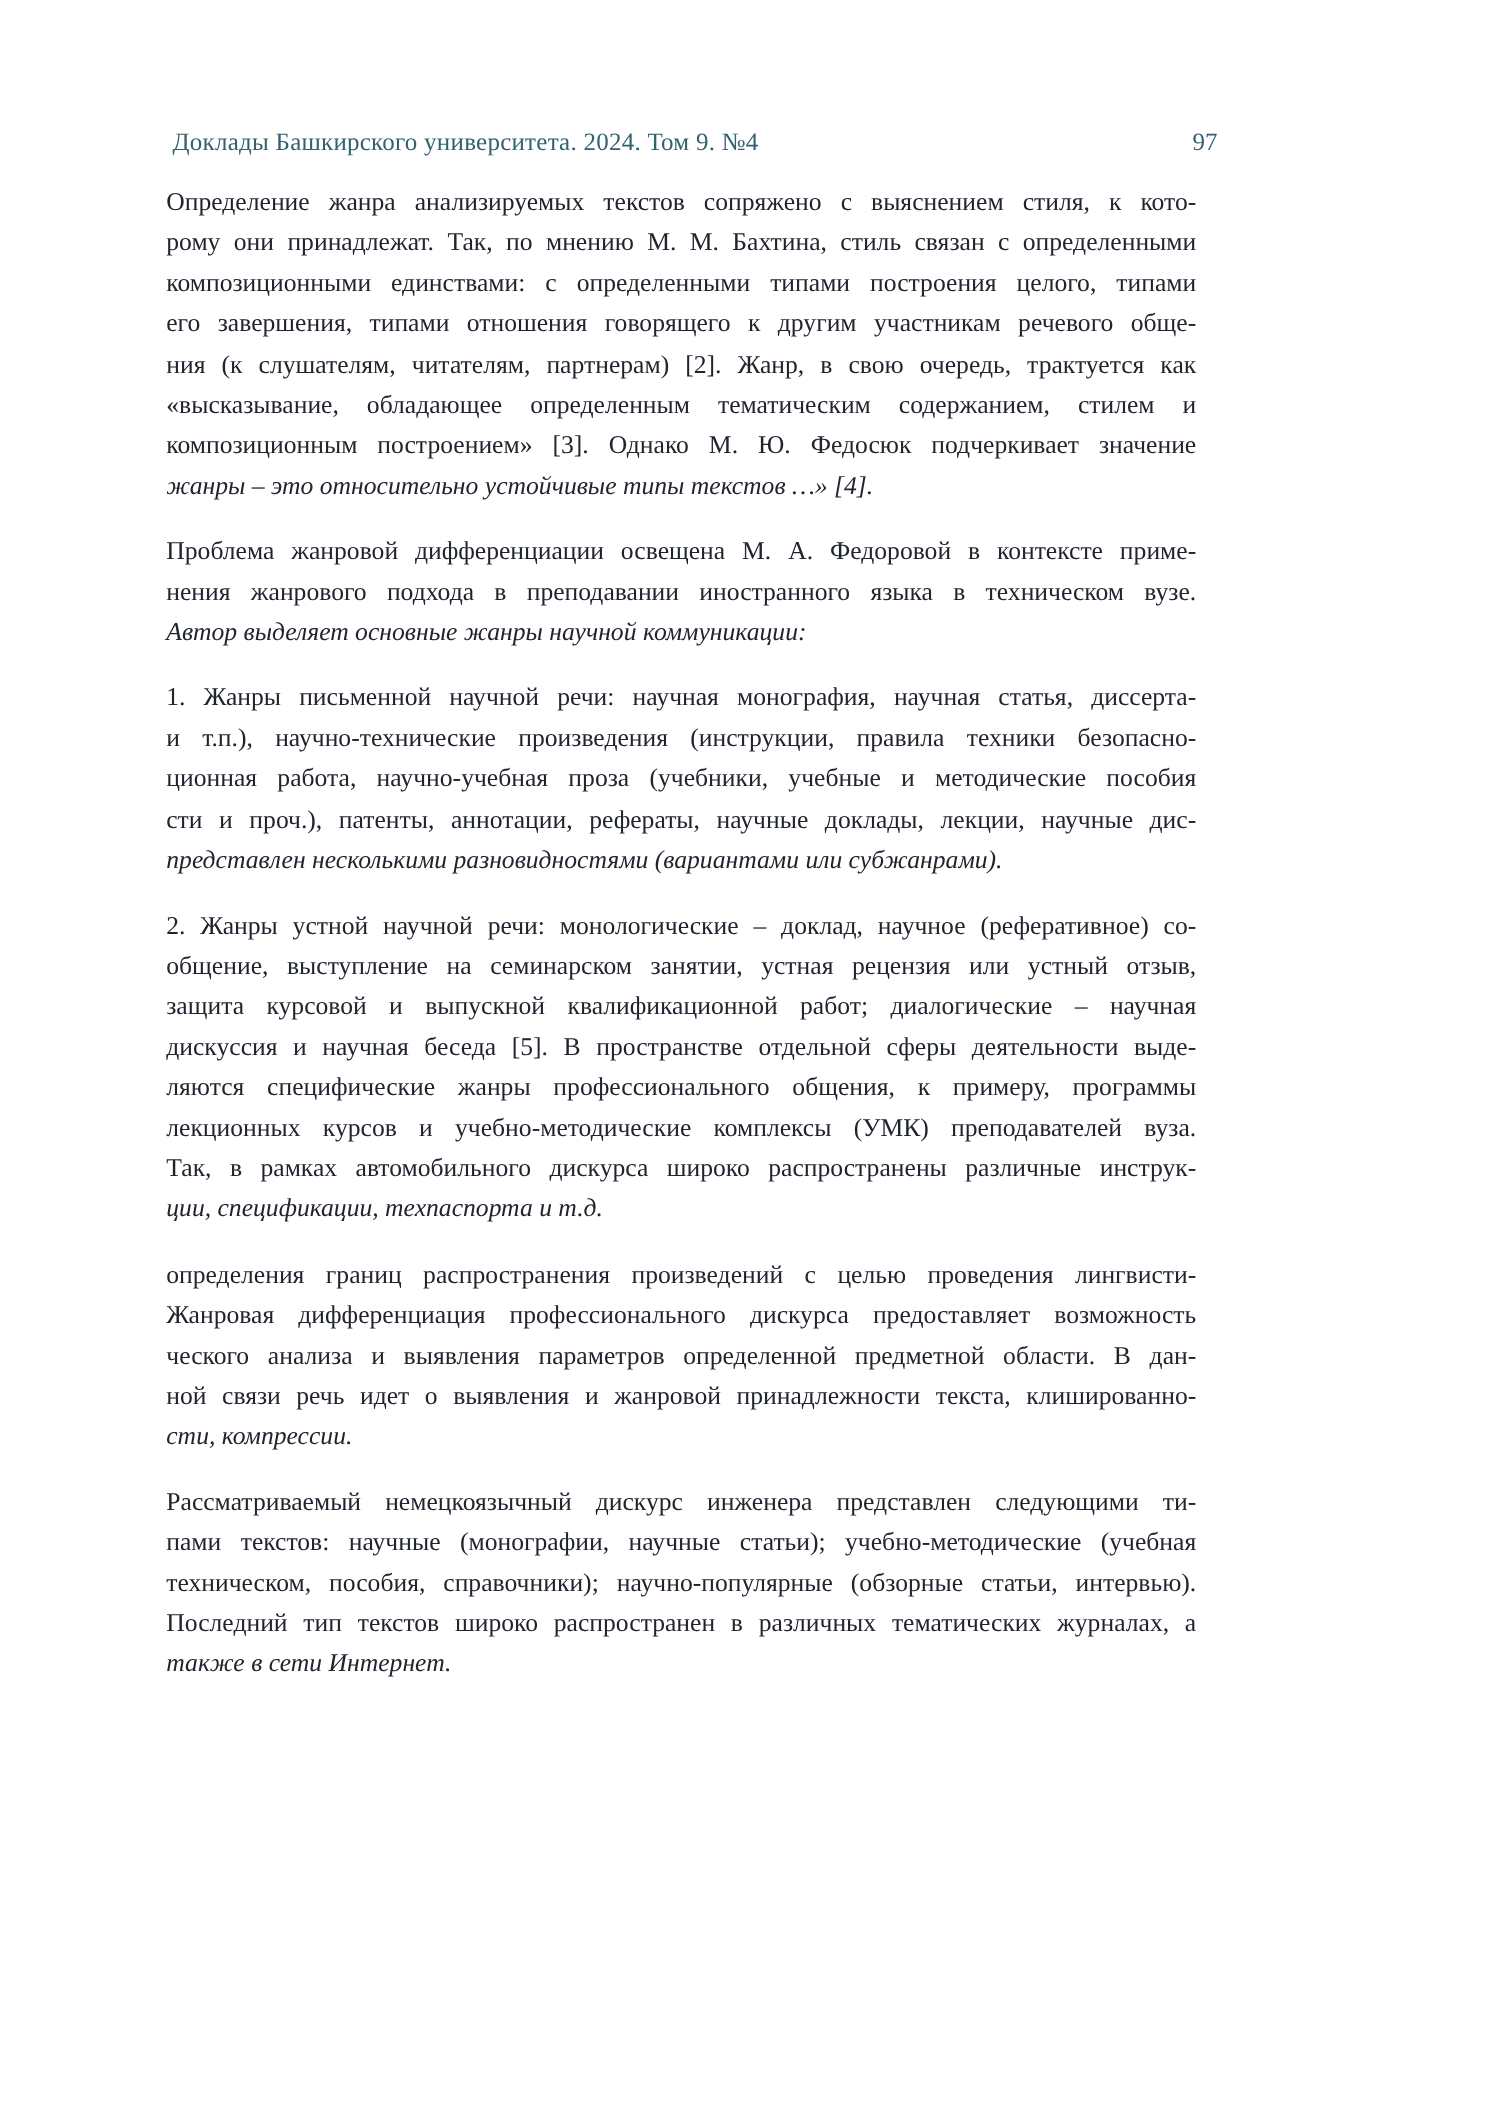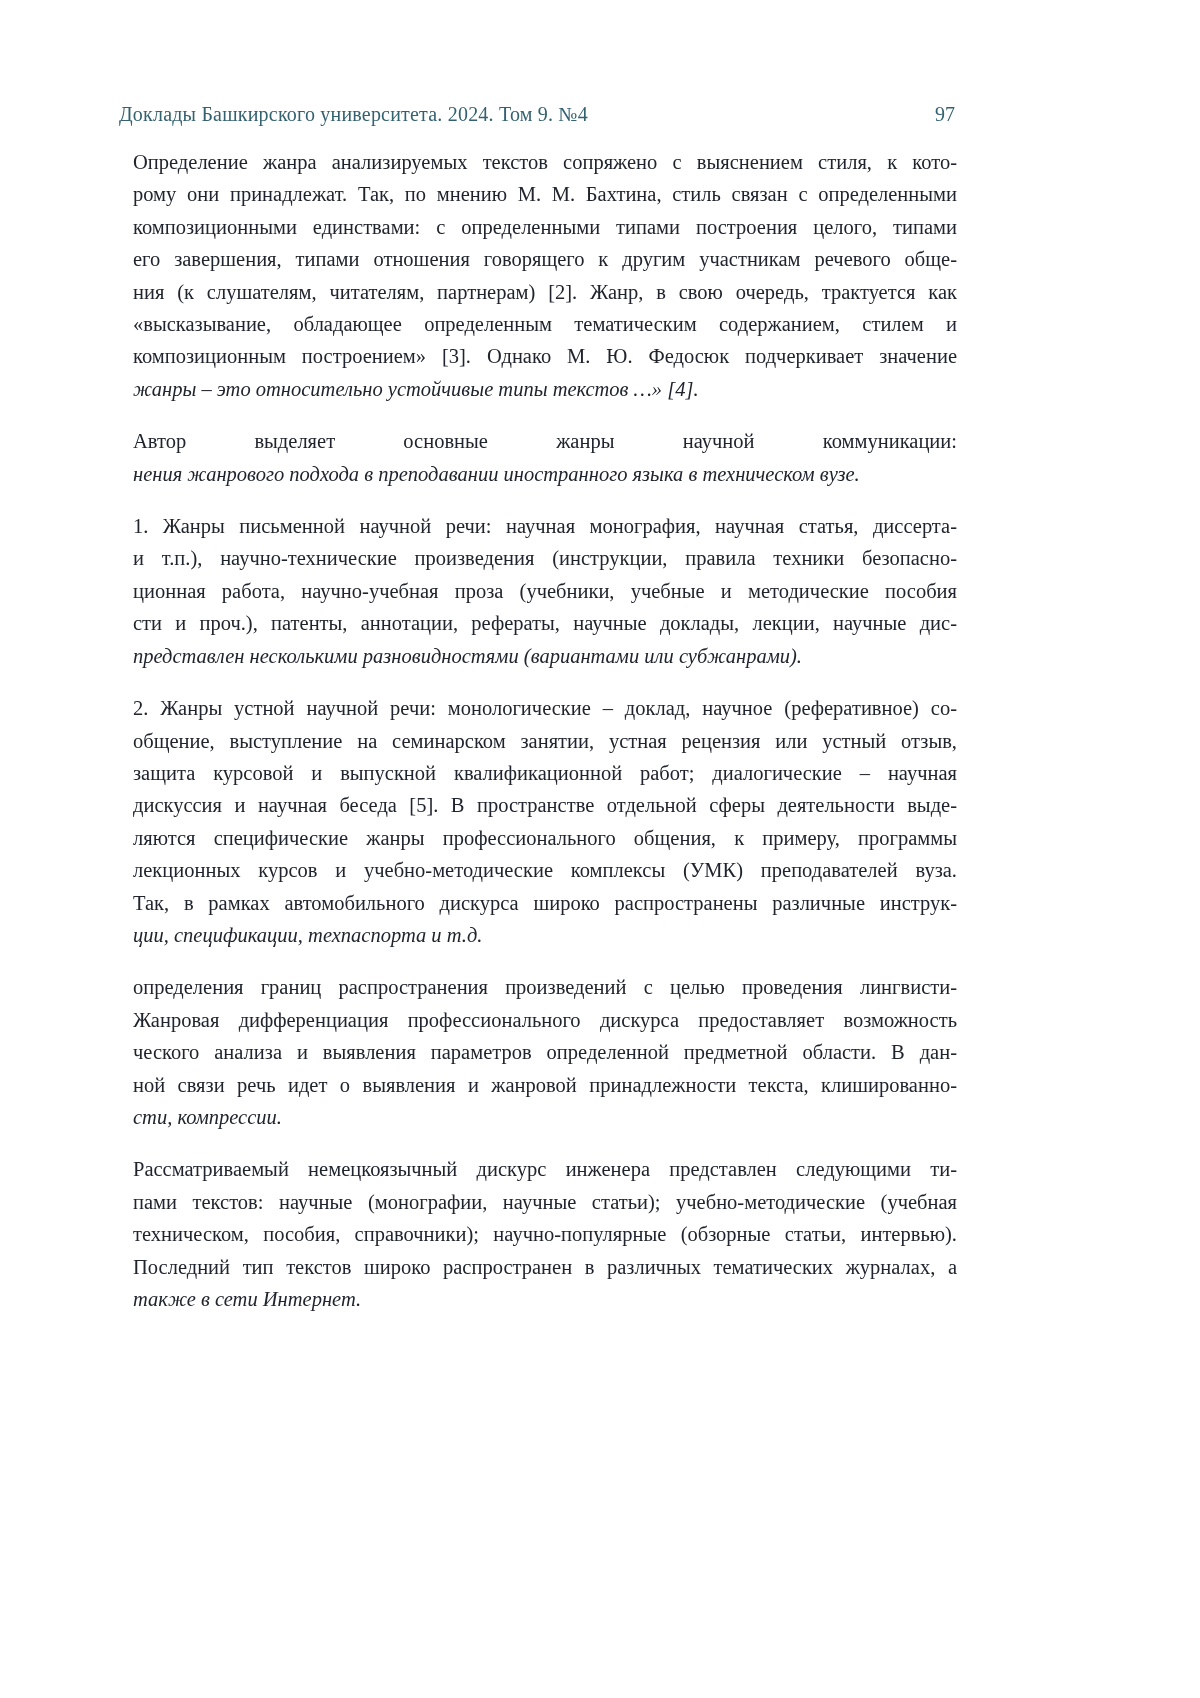--- a/index.html
+++ b/index.html
@@ -11,21 +11,21 @@
     position: relative;
     width: 1200px;
     height: 1698px;
     margin: 0 auto;
     background: var(--page-bg, #ffffff);
     overflow: hidden;
     font-family: "Liberation Serif", "DejaVu Serif", serif;
   }
   .page-header {
     position: absolute;
-    left: 119px;
+    left: 138px;
     top: 101px;
     width: 836px;
     display: flex;
     justify-content: space-between;
     align-items: center;
     font-size: 20px;
     line-height: 26px;
     color: var(--header-color, #33616f);
   }
   .page-header .journal-line {
@@ -67,22 +67,23 @@
         <div class="line">Определение жанра анализируемых текстов сопряжено с выяснением стиля, к кото-</div>
         <div class="line">рому они принадлежат. Так, по мнению М. М. Бахтина, стиль связан с определенными</div>
         <div class="line">композиционными единствами: с определенными типами построения целого, типами</div>
         <div class="line">его завершения, типами отношения говорящего к другим участникам речевого обще-</div>
         <div class="line">ния (к слушателям, читателям, партнерам) [2]. Жанр, в свою очередь, трактуется как</div>
         <div class="line">«высказывание, обладающее определенным тематическим содержанием, стилем и</div>
         <div class="line">композиционным построением» [3]. Однако М. Ю. Федосюк подчеркивает значение</div>
         <div class="line">жанры – это относительно устойчивые типы текстов …» [4].</div>
       </div>
       <div class="para">
+        <div class="line">Проблема жанровой дифференциации освещена М. А. Федоровой в контексте приме-</div>
+        <div class="line">нения жанрового подхода в преподавании иностранного языка в техническом вузе.</div>
         <div class="line">Автор выделяет основные жанры научной коммуникации:</div>
-        <div class="line">нения жанрового подхода в преподавании иностранного языка в техническом вузе.</div>
       </div>
       <div class="para">
         <div class="line">1. Жанры письменной научной речи: научная монография, научная статья, диссерта-</div>
         <div class="line">и т.п.), научно-технические произведения (инструкции, правила техники безопасно-</div>
         <div class="line">ционная работа, научно-учебная проза (учебники, учебные и методические пособия</div>
         <div class="line">сти и проч.), патенты, аннотации, рефераты, научные доклады, лекции, научные дис-</div>
         <div class="line">представлен несколькими разновидностями (вариантами или субжанрами).</div>
       </div>
       <div class="para">
         <div class="line">2. Жанры устной научной речи: монологические – доклад, научное (реферативное) со-</div>

